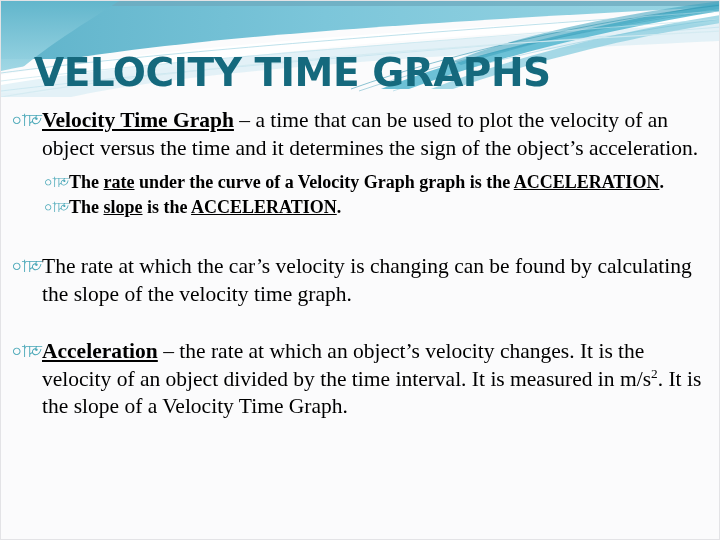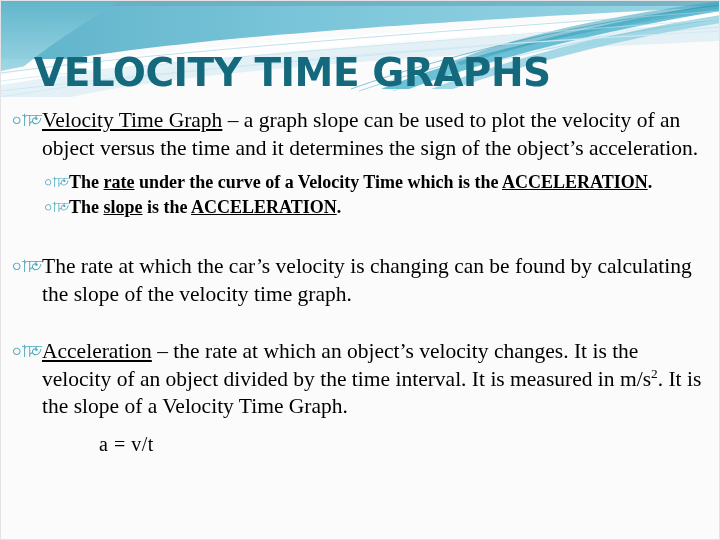--- a/index.html
+++ b/index.html
@@ -104,21 +104,21 @@
     line-height: 24px;
     width: 16px;
   }
   .lvl2 .para {
     font-size: 18px;
     line-height: 24.5px;
     font-weight: bold;
   }
 
   .u { text-decoration: underline; }
-  .b { font-weight: normal; }
+  .b { font-weight: bold; }
 
   .formula {
     padding-left: 98px;
     font-size: 20px;
     line-height: 30px;
     letter-spacing: 0.5px;
   }
 
   sup {
     font-size: 0.62em;
@@ -181,28 +181,28 @@
   </div>
 
   <div class="title">VELOCITY TIME GRAPHS</div>
 
   <div class="content">
 
     <div class="sp-1"></div>
 
     <div class="block lvl1">
       <span class="bullet">আ০</span>
-      <span class="para"><span class="b u">Velocity Time Graph</span><span> – a graph slope can be used to plot the velocity of an object versus the time and it determines the sign of the object’s acceleration.</span></span>
+      <span class="para"><span class="b u">Velocity Time Graph</span><span> – a time that can be used to plot the velocity of an object versus the time and it determines the sign of the object’s acceleration.</span></span>
     </div>
 
     <div class="sp-4"></div>
 
     <div class="block lvl2">
       <span class="bullet">আ০</span>
-      <span class="para"><span>The </span><span class="u">rate</span><span> under the curve of a Velocity Time which is the </span><span class="u">ACCELERATION</span><span>.</span></span>
+      <span class="para"><span>The </span><span class="u">rate</span><span> under the curve of a Velocity Graph graph is the </span><span class="u">ACCELERATION</span><span>.</span></span>
     </div>
 
     <div class="block lvl2">
       <span class="bullet">আ০</span>
       <span class="para"><span>The </span><span class="u">slope</span><span> is the </span><span class="u">ACCELERATION</span><span>.</span></span>
     </div>
 
     <div class="sp-2"></div>
 
     <div class="block lvl1">
@@ -212,16 +212,15 @@
 
     <div class="sp-3"></div>
 
     <div class="block lvl1">
       <span class="bullet">আ০</span>
       <span class="para"><span class="b u">Acceleration</span><span> – the rate at which an object’s velocity changes.  It is the velocity of an object divided by the time interval.  It is measured in m/s</span><sup>2</sup><span>.  It is the slope of a Velocity Time Graph.</span></span>
     </div>
 
     <div class="sp-4"></div>
 
-    <div class="formula">a = v/t</div>
 
   </div>
 </div>
 
 </body></html>

